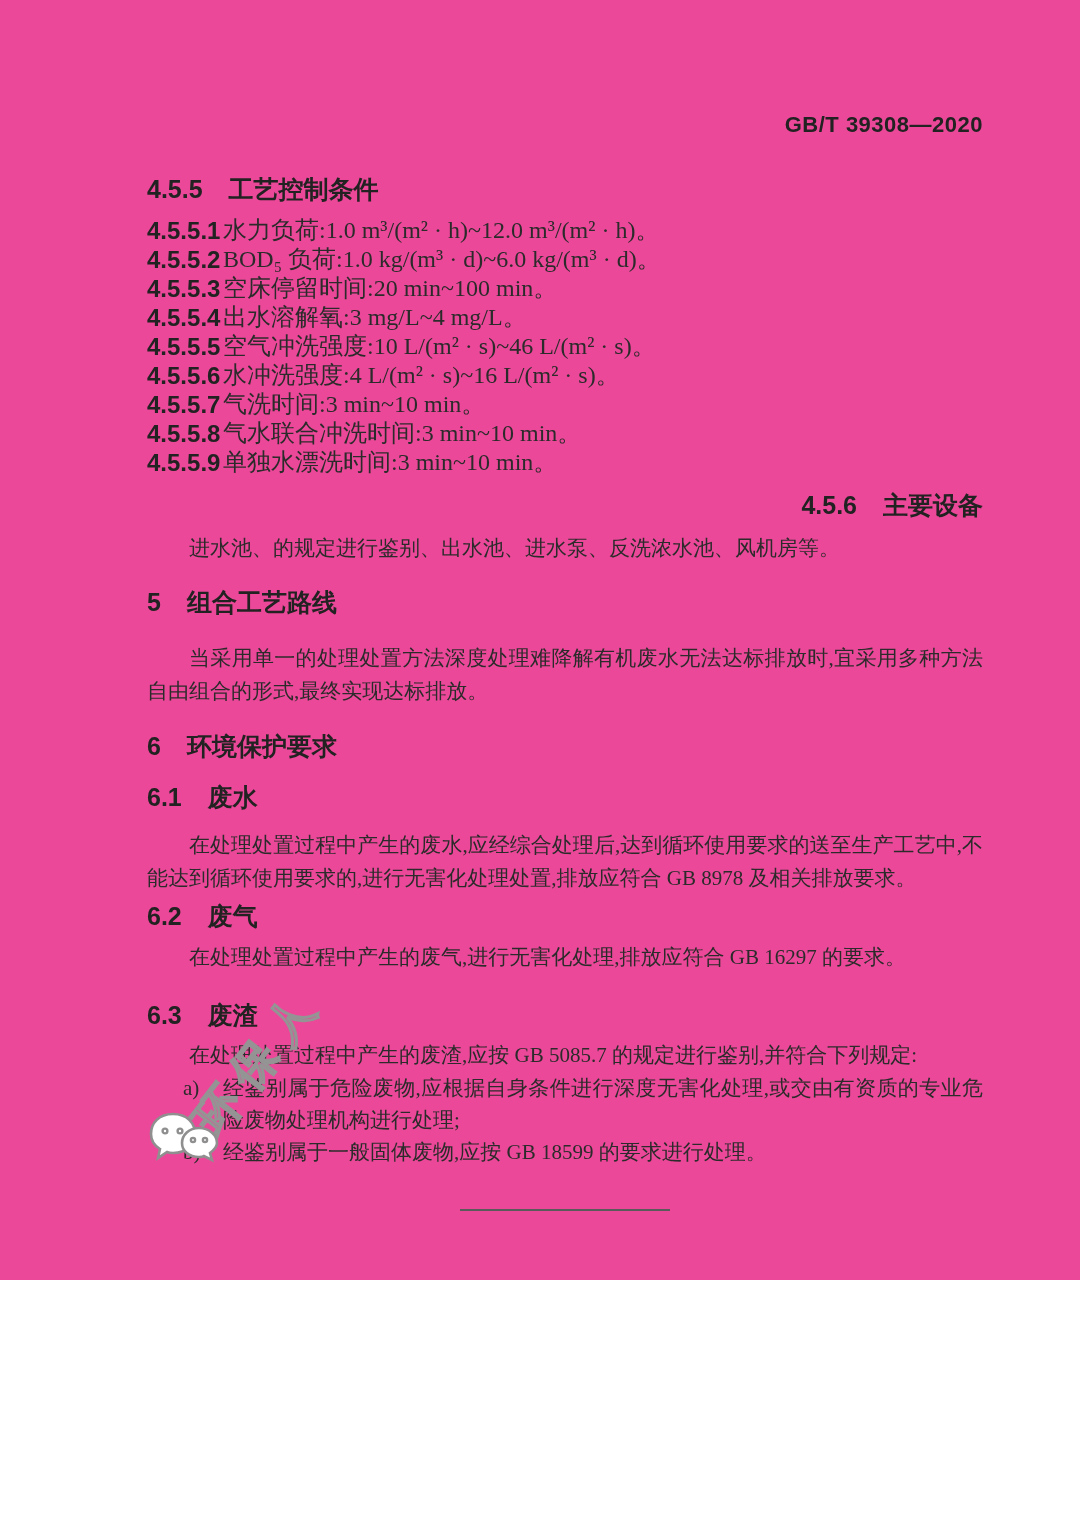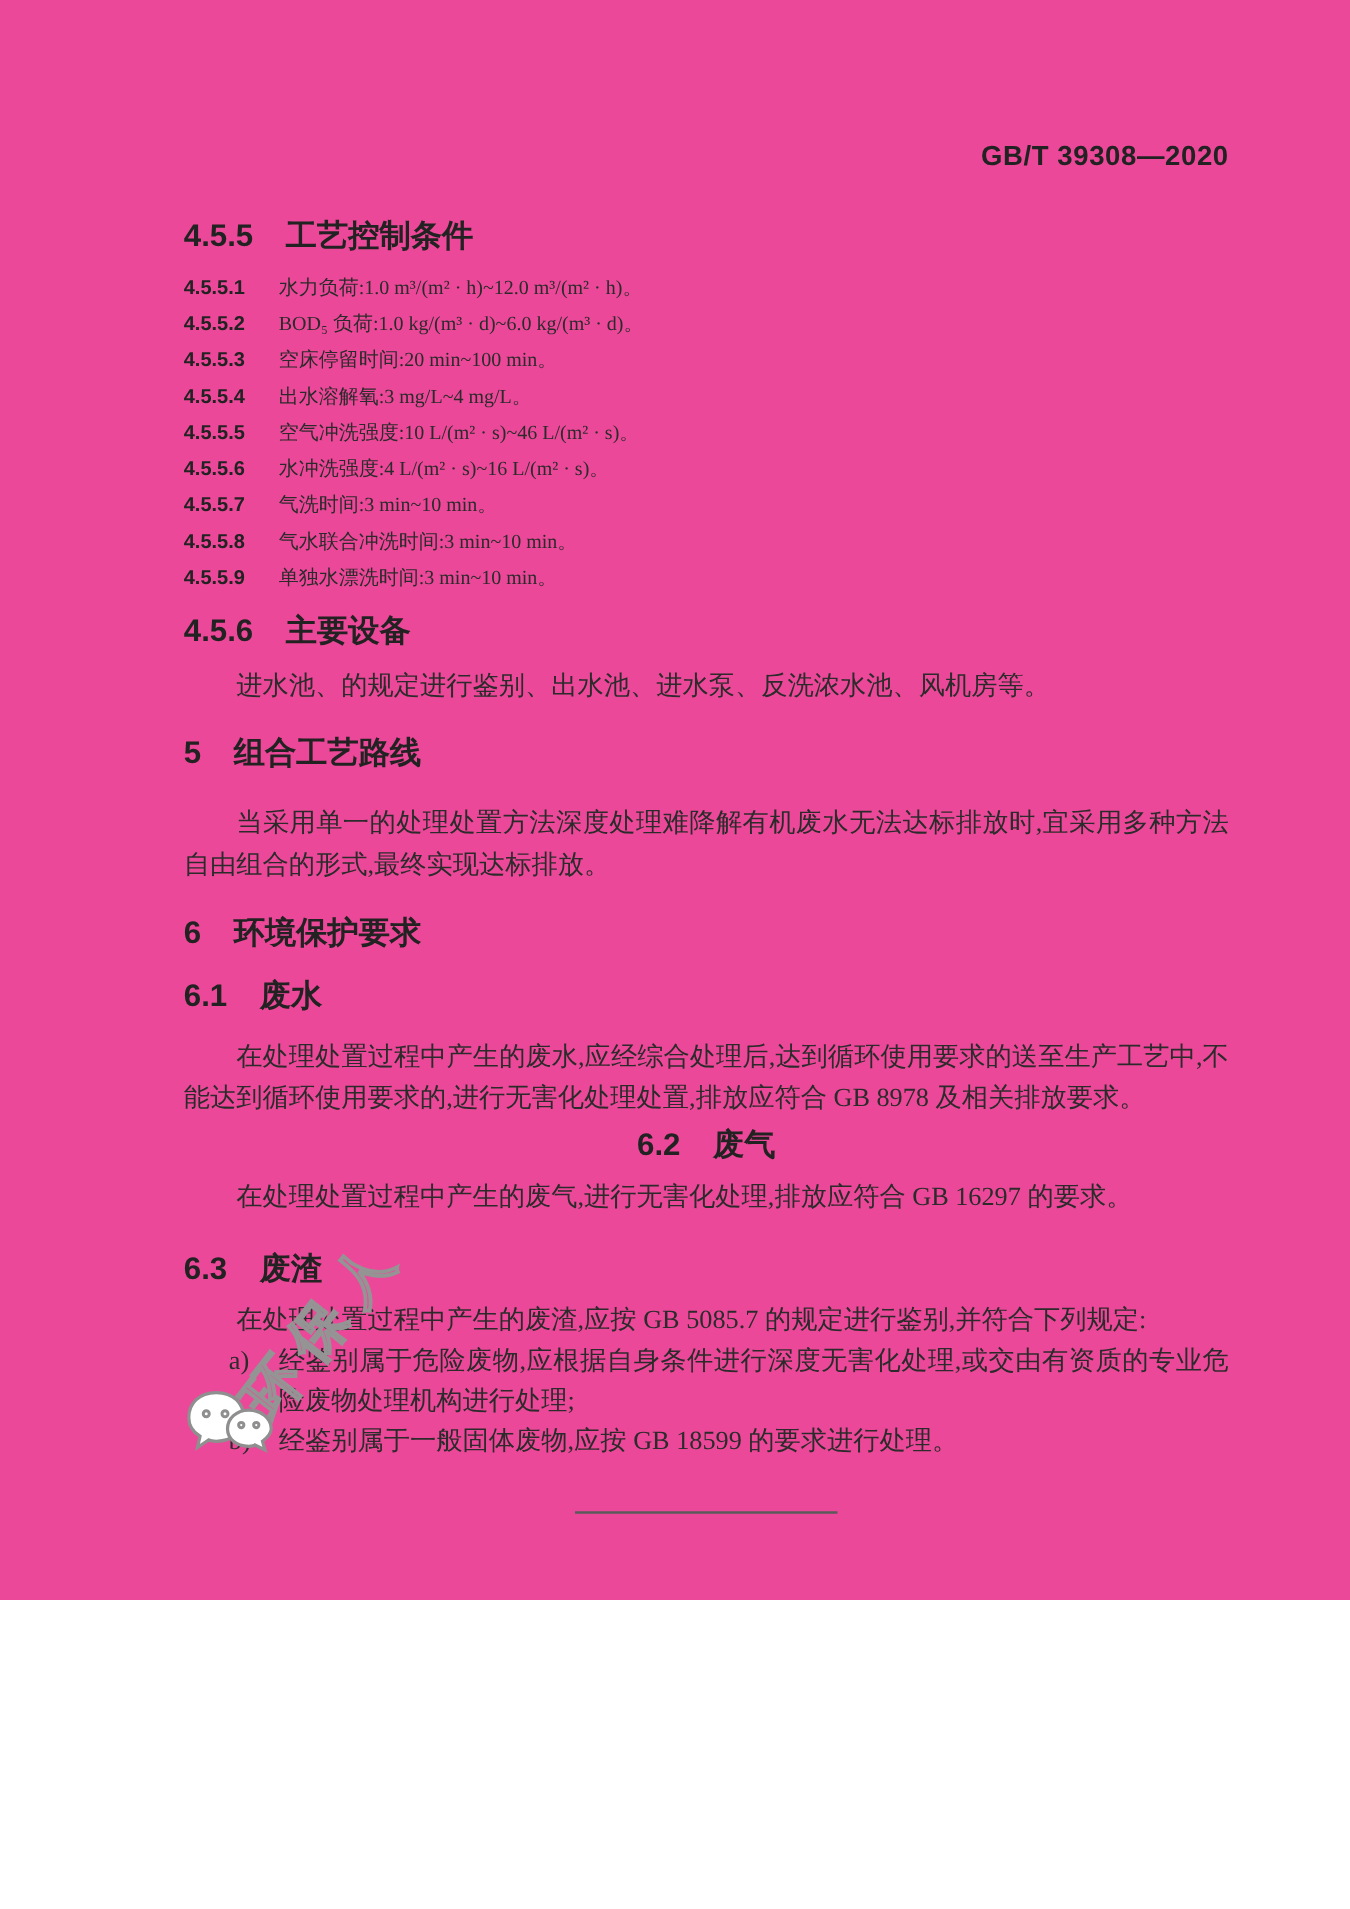--- a/index.html
+++ b/index.html
@@ -29,31 +29,31 @@
   .heading {
     display: flex;
     gap: 26px;
     font-family: "Liberation Sans", "DejaVu Sans", sans-serif;
     font-weight: bold;
     font-size: 25px;
     line-height: 26px;
     color: #222;
   }
   .h455 { margin-top: 38px; }
-  .h456 { margin-top: 15px; }
+  .h456 { margin-top: 15px; justify-content: flex-end; }
   .h5   { margin-top: 24px; }
   .h6   { margin-top: 25px; }
   .h61  { margin-top: 25px; }
-  .h62  { margin-top: 8px; justify-content: center;  }
+  .h62  { margin-top: 8px;  }
   .h63  { margin-top: 28px; }
 
   .clauses { margin-top: 14px; }
   .clause {
     display: flex;
-    font-size: 16px;
+    font-size: 24px;
     line-height: 29px;
   }
   .clause-num {
     flex: none;
     min-width: 76px;
     font-family: "Liberation Sans", "DejaVu Sans", sans-serif;
     font-weight: bold;
     color: #222;
   }
   .clause-text { flex: 1; }

